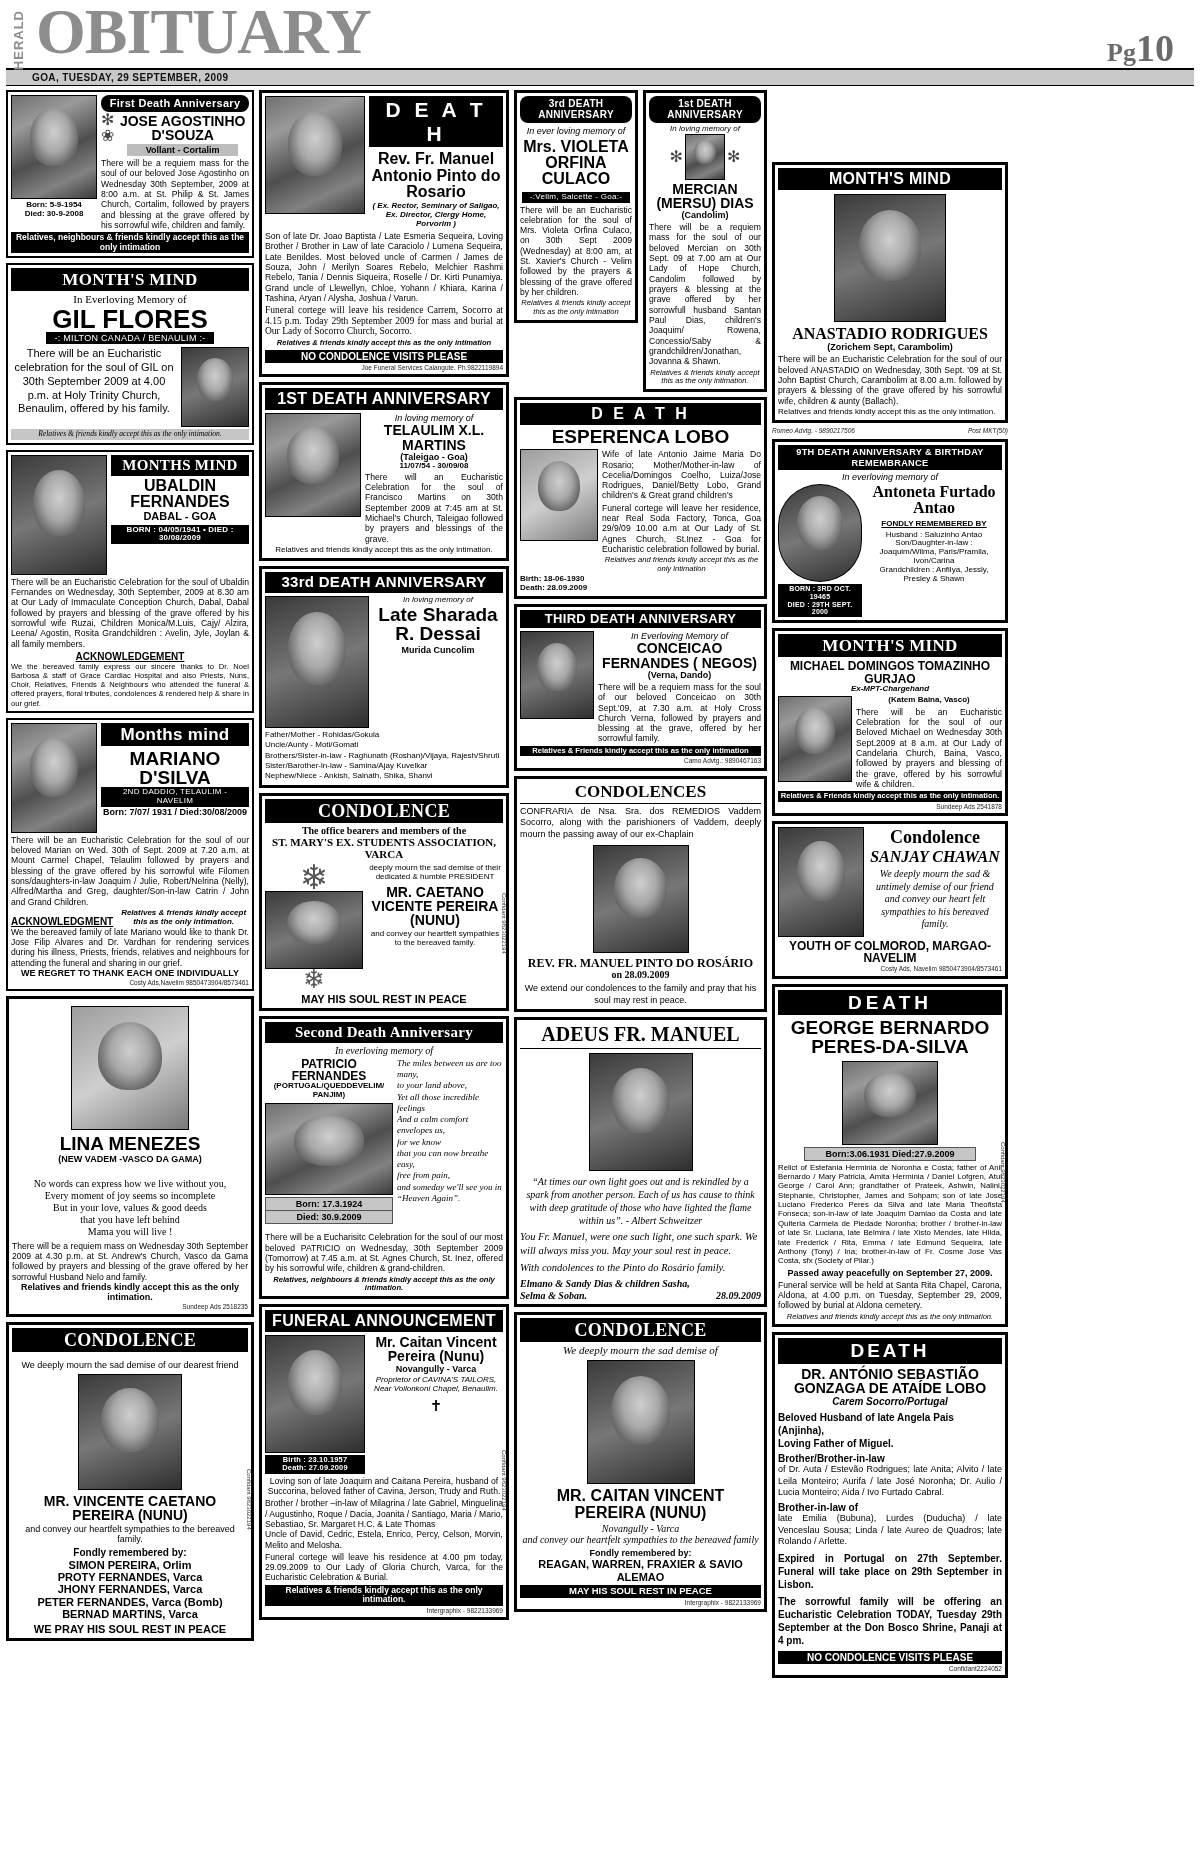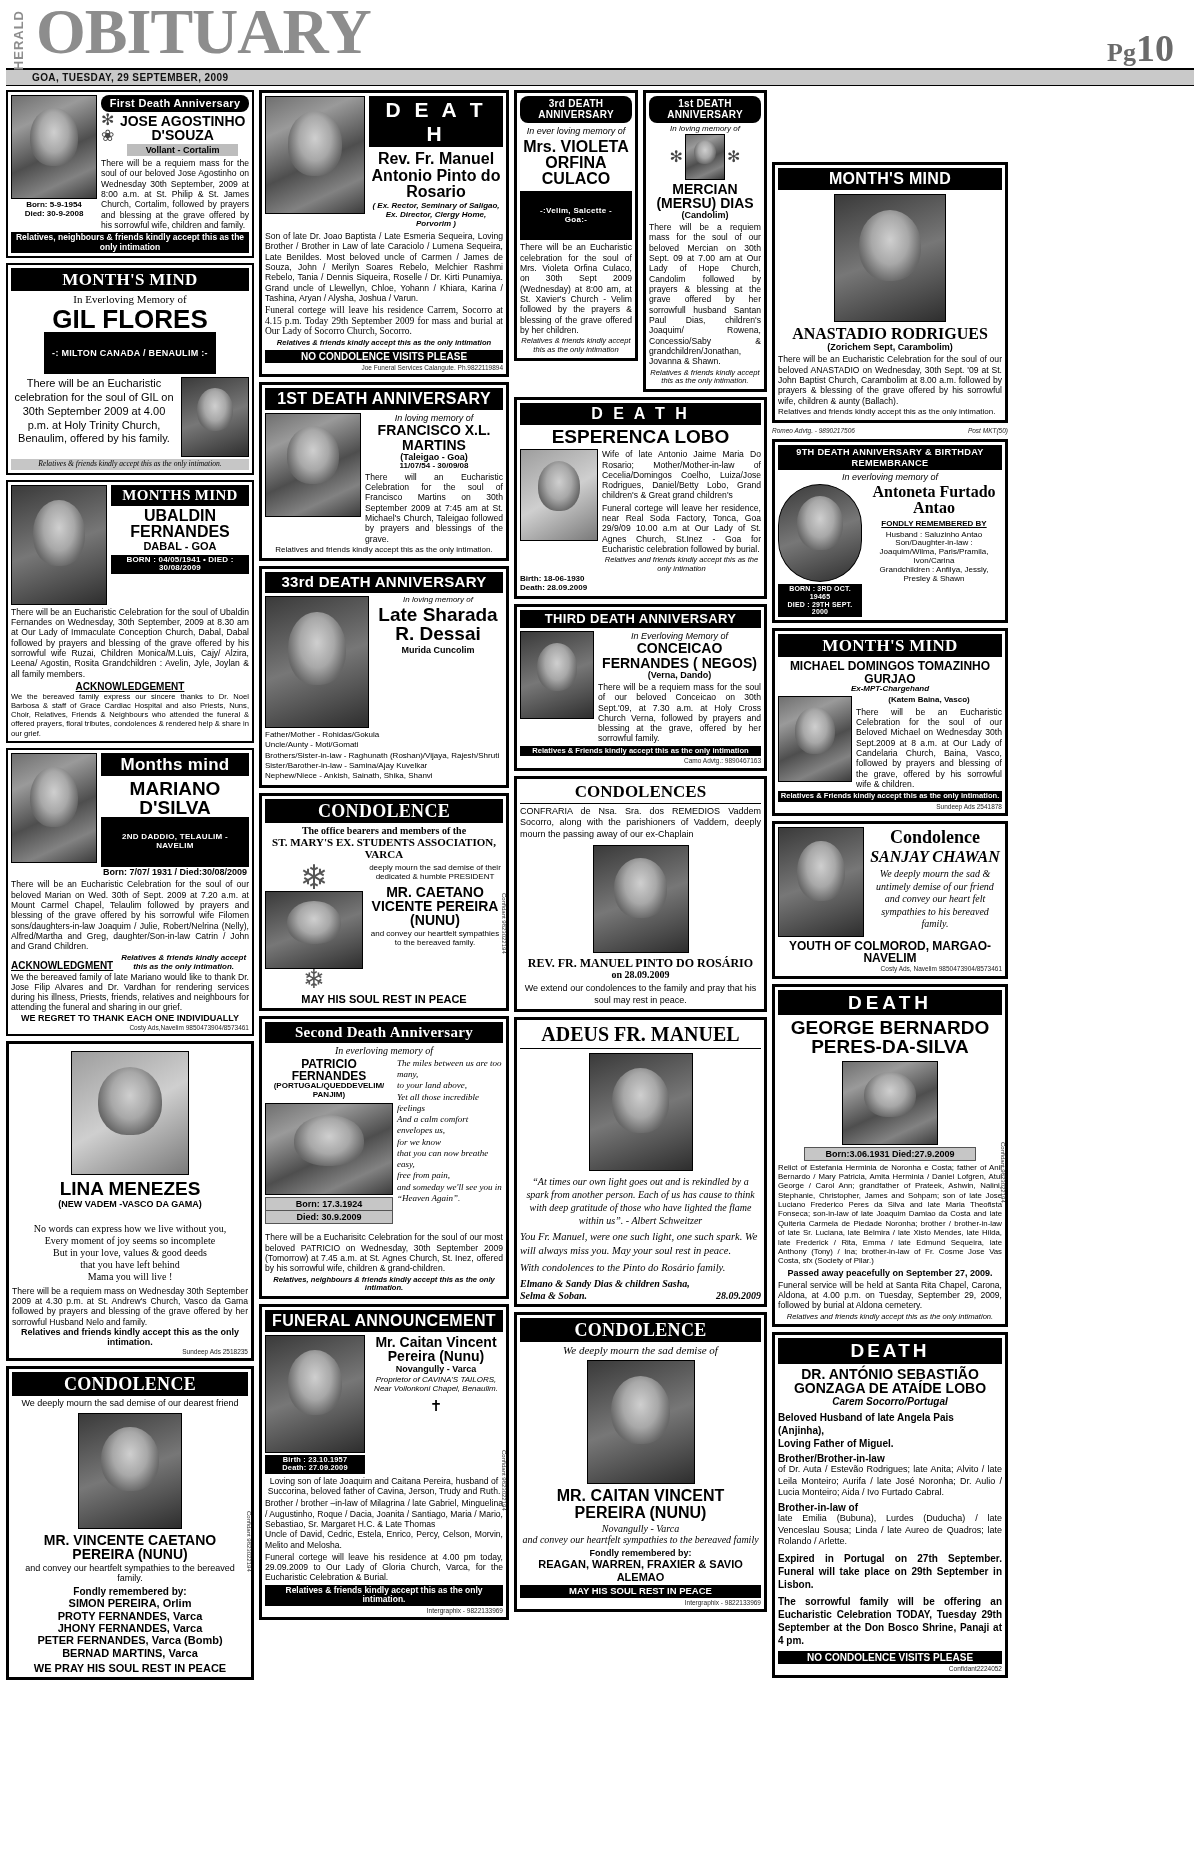--- a/index.html
+++ b/index.html
@@ -57,21 +57,21 @@
   .banner {
     background:#000; color:#fff; text-align:center; font-weight:bold;
     padding:2px 3px; letter-spacing:.3px; font-size:13px;
   }
   .banner.sm { font-size:11px;border-radius:8px; }
   .banner.lg { font-size:17px; }
   .banner.xl { font-size:21px; letter-spacing:4px; }
   .banner.serif { font-family:"Liberation Serif", serif; }
   .strip {
     background:#000; color:#fff; display:inline-block;
-    padding:16px 8px; font-weight:bold; font-size:9px; letter-spacing:.3px;
+    padding:1px 8px; font-weight:normal; font-size:9px; letter-spacing:.3px;
   }
   .greystrip {
     background:#bdbdbd; color:#000; display:inline-block;
     padding:1px 10px; font-weight:bold; font-size:10px;
   }
 
   
   .ctr { text-align:center; }
   .name { font-weight:bold; text-align:center; line-height:1.02; }
   .n28 { font-size:26px; } .n20 { font-size:19px; }
@@ -230,21 +230,21 @@
 But in your love, values &amp; good deeds
 that you have left behind
 Mama you will live !</div>
         <div class="body" style="margin-top:3px">There will be a requiem mass on Wednesday 30th September 2009 at 4.30 p.m. at St. Andrew's Church, Vasco da Gama followed by prayers and blessing of the grave offered by her sorrowful Husband Nelo and family.</div>
         <div class="ctr bold t9">Relatives and friends kindly accept this as the only intimation.</div>
         <div class="credit">Sundeep Ads 2518235</div>
       </div>
 
       <div class="ad thick">
         <div class="banner serif" style="font-size:18px">CONDOLENCE</div>
-        <div class="ctr t9" style="margin-top:2px">We deeply mourn the sad demise of our dearest friend</div>
+        <div class="ctr t9" style="margin-top:8px">We deeply mourn the sad demise of our dearest friend</div>
         <div class="photo dark" style="height:116px;width:104px;margin:4px auto;"></div>
         <div class="name n15">MR. VINCENTE CAETANO PEREIRA (NUNU)</div>
         <div class="ctr t9" style="margin-top:2px">and convey our heartfelt sympathies to the bereaved family.</div>
         <div class="ctr bold t10" style="margin-top:3px">Fondly remembered by:</div>
         <div class="ctr bold t11">
           <div>SIMON PEREIRA, Orlim</div>
           <div>PROTY FERNANDES, Varca</div>
           <div>JHONY FERNANDES, Varca</div>
           <div>PETER FERNANDES, Varca (Bomb)</div>
           <div>BERNAD MARTINS, Varca</div>
@@ -276,21 +276,21 @@
       </div>
 
       <div class="ad thick">
         <div class="banner" style="font-size:16px">1ST DEATH ANNIVERSARY</div>
         <div class="two" style="margin-top:3px">
           <div style="width:96px;">
             <div class="photo" style="height:104px;"></div>
           </div>
           <div class="grow">
             <div class="ctr ital t9">In loving memory of</div>
-            <div class="name n15">FRANCISCO X.L. MARTINS</div>
+            <div class="name n15">TELAULIM X.L. MARTINS</div>
             <div class="ctr bold t9">(Taleigao - Goa)</div>
             <div class="ctr bold t8">11/07/54 - 30/09/08</div>
             <div class="body" style="margin-top:1px">There will an Eucharistic Celebration for the soul of Francisco Martins on 30th September 2009 at 7:45 am at St. Michael's Church, Taleigao followed by prayers and blessings of the grave.</div>
           </div>
         </div>
         <div class="ctr t8" style="margin-top:2px">Relatives and friends kindly accept this as the only intimation.</div>
       </div>
 
       <div class="ad thick">
         <div class="banner" style="font-size:15px">33rd DEATH ANNIVERSARY</div>

